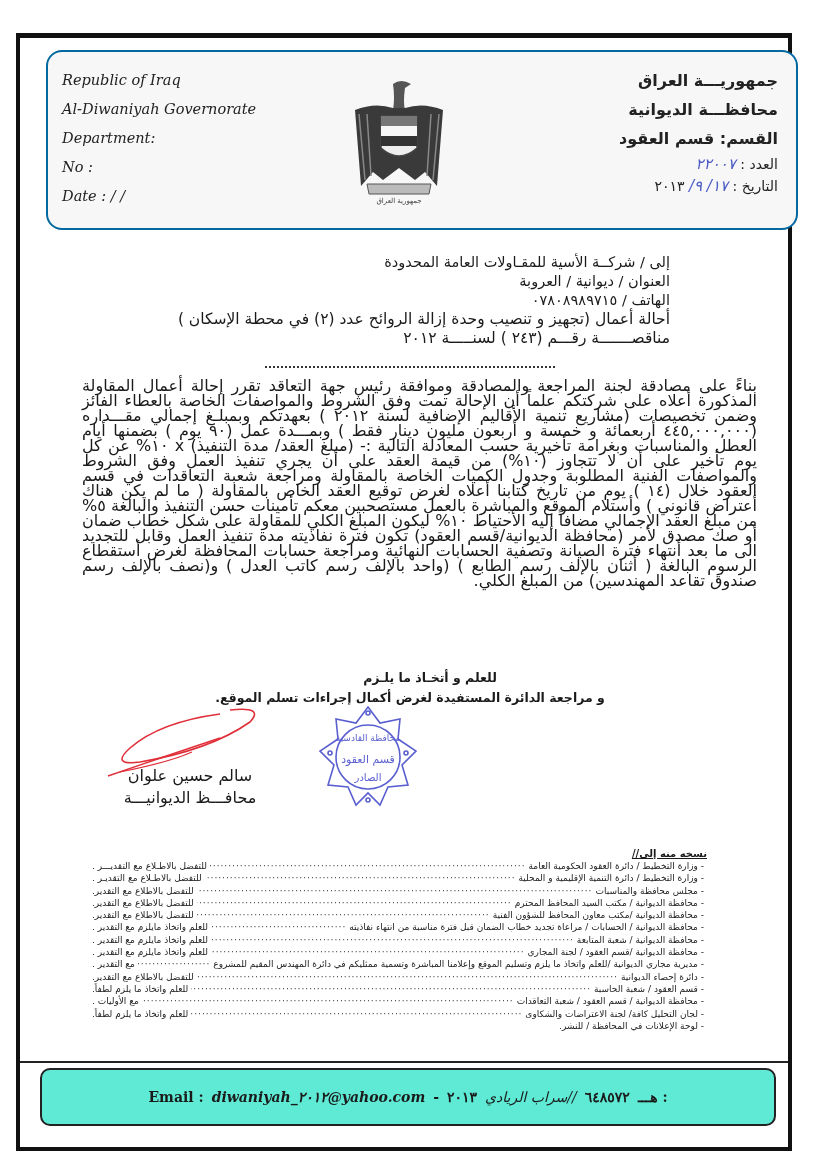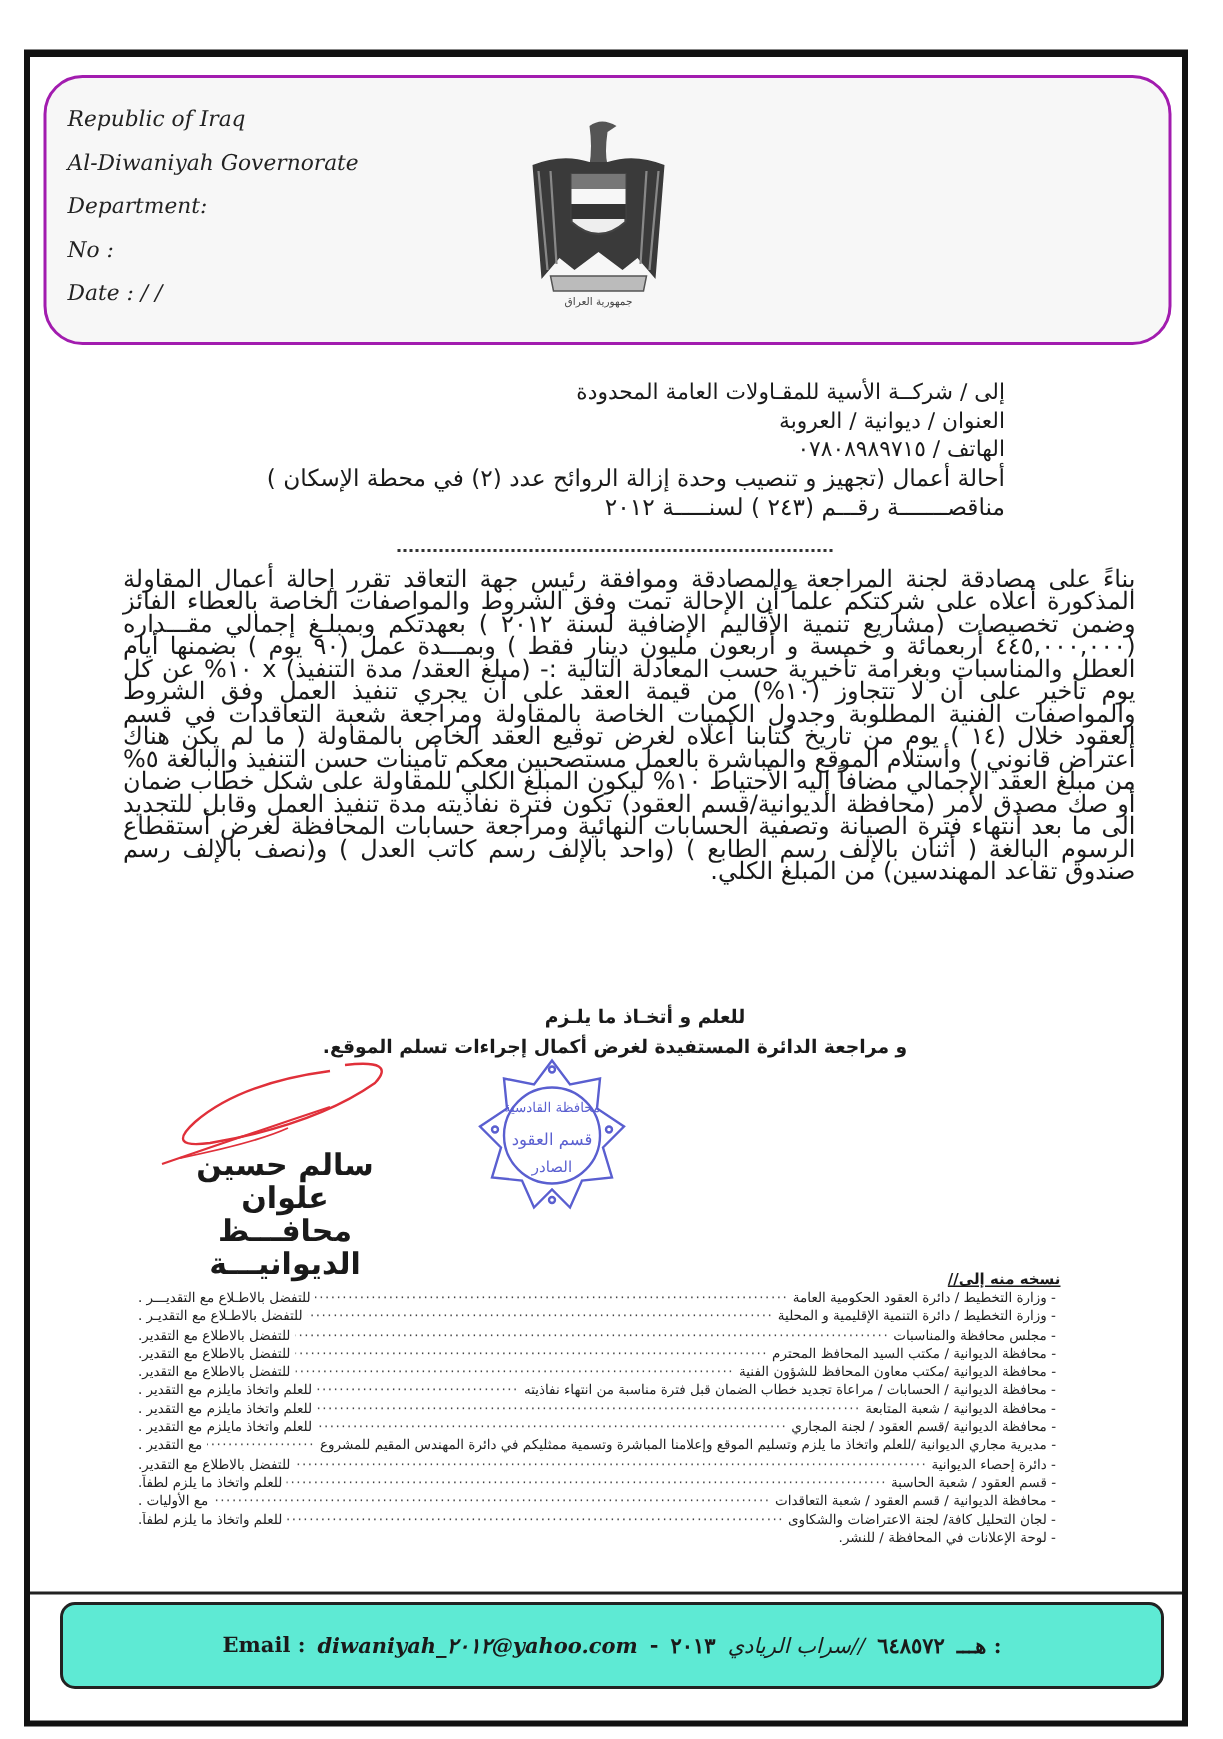--- a/index.html
+++ b/index.html
@@ -6,41 +6,41 @@
     body {
       width: 815px; height: 1159px; background: #ffffff; position: relative; overflow: hidden;
       font-family: "DejaVu Sans", sans-serif; color: #1a1a1a;
     }
     .page-frame {
       position: absolute; left: 16px; top: 33px; width: 776px; height: 1118px;
       border-top: 5px solid #111; border-left: 4px solid #111; border-right: 4px solid #111;
       border-bottom: 4px solid #111; box-sizing: border-box; background: #fff;
     }
     .header-box {
-      position: absolute; left: 29px; top: 50px; width: 752px; height: 180px;
-      border: 2px solid #a21caf; border-radius: 26px; background: #f7f7f7; box-sizing: border-box;
+      position: absolute; left: 46px; top: 50px; width: 752px; height: 180px;
+      border: 2px solid #0369a1; border-radius: 16px; background: #f7f7f7; box-sizing: border-box;
     }
     .header-left { position: absolute; left: 14px; top: 14px; font-family: "DejaVu Serif", serif; font-style: italic; font-size: 14.5px; color: #222; }
     .header-left div { height: 29px; line-height: 29px; }
     .header-right { position: absolute; right: 18px; top: 14px; direction: rtl; text-align: right; color: #222; font-family: "DejaVu Sans", sans-serif; }
     .hr-line { height: 29px; line-height: 29px; font-size: 16px; font-weight: bold; }
     .hr-small { font-size: 14px; font-weight: normal; height: 22px; line-height: 22px; }
     .blue-hand { color: #4a5bc4; font-style: italic; font-size: 15px; }
     .emblem { position: absolute; left: 345px; top: 76px; width: 108px; height: 130px; }
     .addressee { position: absolute; left: 150px; top: 253px; width: 520px; text-align: right; direction: rtl; font-size: 14.5px; line-height: 19px; }
     .addressee .title { font-size: 15.5px; }
     .dots-rule { position: absolute; left: 265px; top: 366px; width: 290px; border-top: 2px dotted #333; }
     .body-text {
       position: absolute; left: 82px; top: 378px; width: 675px; direction: rtl; text-align: justify;
       font-size: 16px; line-height: 15px; text-align-last: right;
     }
     .closing { position: absolute; left: 150px; top: 668px; width: 520px; direction: rtl; text-align: center; font-size: 12.5px; font-weight: bold; line-height: 20px; }
     .closing .l1 { padding-left: 40px; }
     .signature-svg { position: absolute; left: 100px; top: 700px; width: 180px; height: 100px; }
-    .signer { position: absolute; left: 100px; top: 765px; width: 180px; direction: rtl; text-align: center; font-weight: bold; font-size: 20px; line-height: 22px; }
+    .signer { position: absolute; left: 100px; top: 765px; width: 180px; direction: rtl; text-align: center; font-weight: normal; font-size: 16px; line-height: 22px; }
     .stamp { position: absolute; left: 318px; top: 705px; width: 100px; height: 110px; }
     .cc-title { position: absolute; right: 108px; top: 848px; direction: rtl; font-size: 10px; font-weight: bold; text-decoration: underline; }
     .cc-list { position: absolute; left: 92px; top: 860px; width: 612px; direction: rtl; font-size: 9px; line-height: 12.3px; color: #222; }
     .cc-row { display: flex; flex-direction: row; white-space: nowrap; overflow: hidden; }
     .cc-row .to { flex: 0 0 auto; }
     .cc-row .leader { flex: 1 1 auto; overflow: hidden; color: #444; letter-spacing: 1px; margin: 0 3px; }
     .cc-row .leader::after { content: "··································································································································"; }
     .cc-row .note { flex: 0 0 auto; }
     .footer-sep { position: absolute; left: 20px; top: 1061px; width: 768px; border-top: 2px solid #222; }
     .footer-box {
@@ -57,20 +57,34 @@
 
 <div class="header-box">
   <div class="header-left">
     <div>Republic of Iraq</div>
     <div>Al-Diwaniyah Governorate</div>
     <div>Department:</div>
     <div>No :</div>
     <div>Date :   /   /</div>
   </div>
 
+  <div class="header-right">
+    <div class="hr-line">جمهوريـــة العراق</div>
+    <div class="hr-line">محافظـــة الديوانية</div>
+    <div class="hr-line">القسم: قسم العقود</div>
+    <div class="hr-line hr-small">
+      <span>العدد :</span>
+      <span class="blue-hand">٢٢٠٠٧</span>
+    </div>
+    <div class="hr-line hr-small">
+      <span>التاريخ :</span>
+      <span class="blue-hand">١٧/ ٩/</span>
+      <span>٢٠١٣</span>
+    </div>
+  </div>
 </div>
 
 <svg class="emblem" viewBox="0 0 108 130">
   <path d="M48 8 Q56 2 66 8 L60 12 Q58 26 60 34 L48 34 Q50 22 48 8Z" fill="#555"></path>
   <path d="M10 34 Q30 26 48 32 L60 32 Q78 26 98 34 L92 110 L80 96 L70 104 L54 92 L38 104 L28 96 L16 110Z" fill="#3a3a3a"></path>
   <path d="M14 38 L20 104 M22 38 L26 100 M86 38 L82 100 M94 38 L88 104" stroke="#888" stroke-width="1.5"></path>
   <path d="M36 40 L72 40 L72 72 Q54 88 36 72Z" fill="#eee" stroke="#444" stroke-width="1.5"></path>
   <rect x="36" y="40" width="36" height="10" fill="#777"></rect>
   <rect x="36" y="50" width="36" height="10" fill="#f7f7f7"></rect>
   <rect x="36" y="60" width="36" height="10" fill="#333"></rect>

